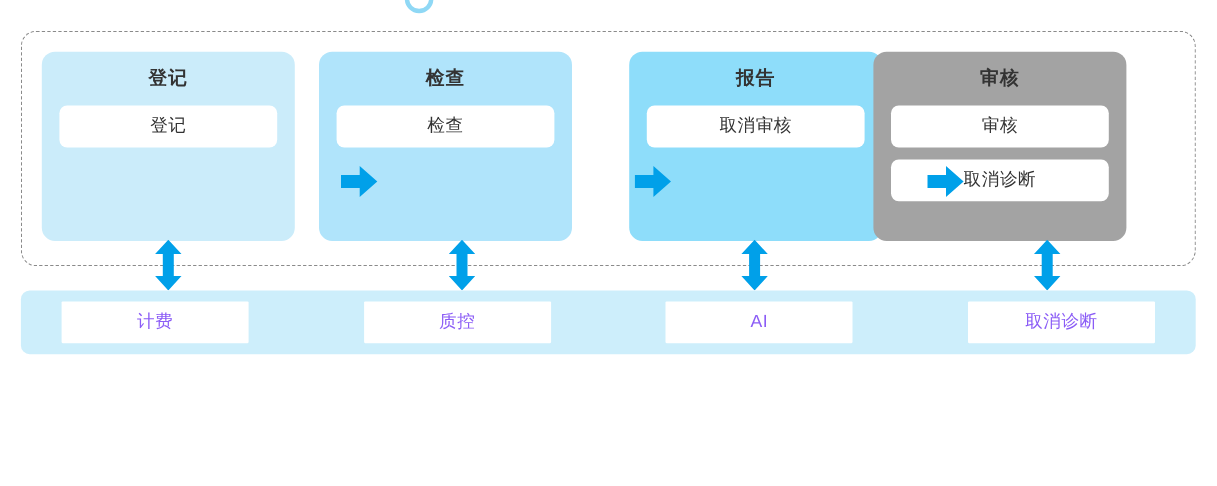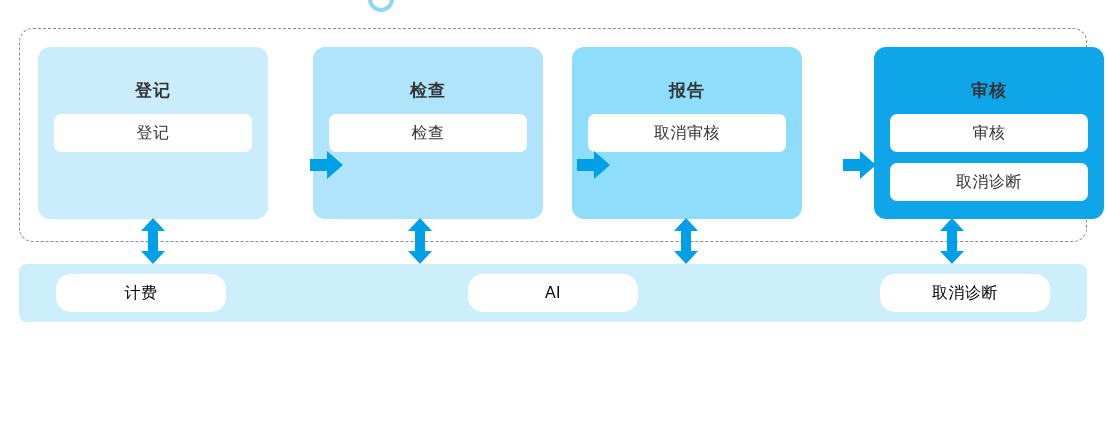--- a/index.html
+++ b/index.html
@@ -48,26 +48,27 @@
     width: 1030px;
     height: 172px;
   }
   .stage-panel {
     position: absolute;
     top: 0;
     width: 230px;
     height: 172px;
     border-radius: 12px;
     box-sizing: border-box;
-    padding-top: 32px;
+    padding-top: 14px;
+    font-family: Liberation Mono, monospace;
   }
   .stage-panel.p0 { left: 0px;   background: #cbecfa; }
-  .stage-panel.p1 { left: 275px; background: #b0e4fb; }
+  .stage-panel.p1 { left: 252px; background: #b0e4fb; }
   .stage-panel.p2 { left: 534px; background: #8eddfa; }
-  .stage-panel.p3 { left: 836px; background: #0ea5e9; }
+  .stage-panel.p3 { left: 756px; background: #a3a3a3; }
 
   .stage-title {
     text-align: center;
     font-size: 17px;
     font-weight: bold;
     color: #333333;
     line-height: 24px;
     letter-spacing: 1px;
   }
   .stage-cards {
@@ -119,27 +120,27 @@
     background: #cdeefb;
     border-radius: 8px;
     display: flex;
     align-items: center;
     justify-content: space-between;
     padding: 0 37px;
     box-sizing: border-box;
   }
   .support-card {
     background: #ffffff;
-    border-radius: 15px;
+    border-radius: 1px;
     width: 170px;
     height: 38px;
     line-height: 38px;
     text-align: center;
     font-size: 16px;
-    color: #000000;
+    color: #8b5cf6;
     letter-spacing: 0.5px;
   }
 </style>
 </head>
 <body>
 
 <div id="top-arc"></div>
 
 <div id="flow-container"></div>
 
@@ -207,15 +208,16 @@
   </svg>
 </div>
 <div class="link-arrow v3">
   <svg width="26" height="46" viewBox="0 0 26 46">
     <path d="M13 0 L25 13 L18 13 L18 33 L25 33 L13 46 L1 33 L8 33 L8 13 L1 13 Z" fill="#00a0e9"></path>
   </svg>
 </div>
 
 <div id="support-bar">
   <div class="support-card">计费</div>
+  <div class="support-card">质控</div>
   <div class="support-card">AI</div>
   <div class="support-card">取消诊断</div>
 </div>
 
 </body></html>

